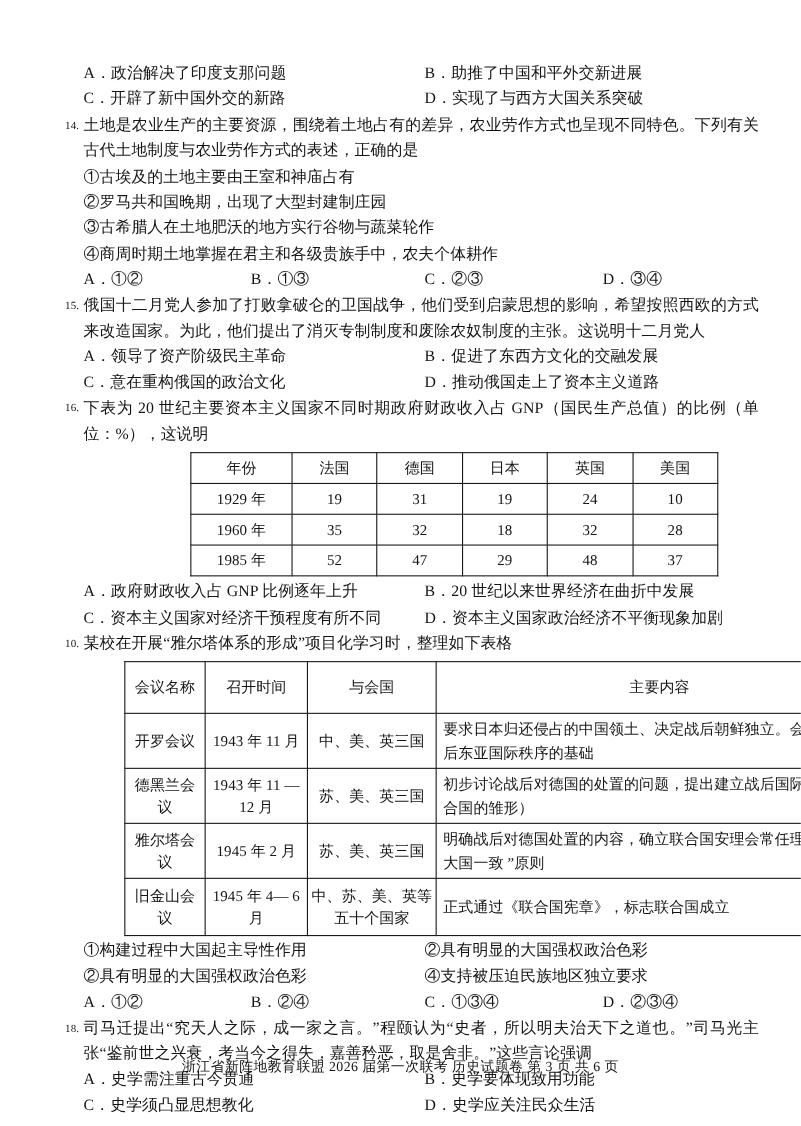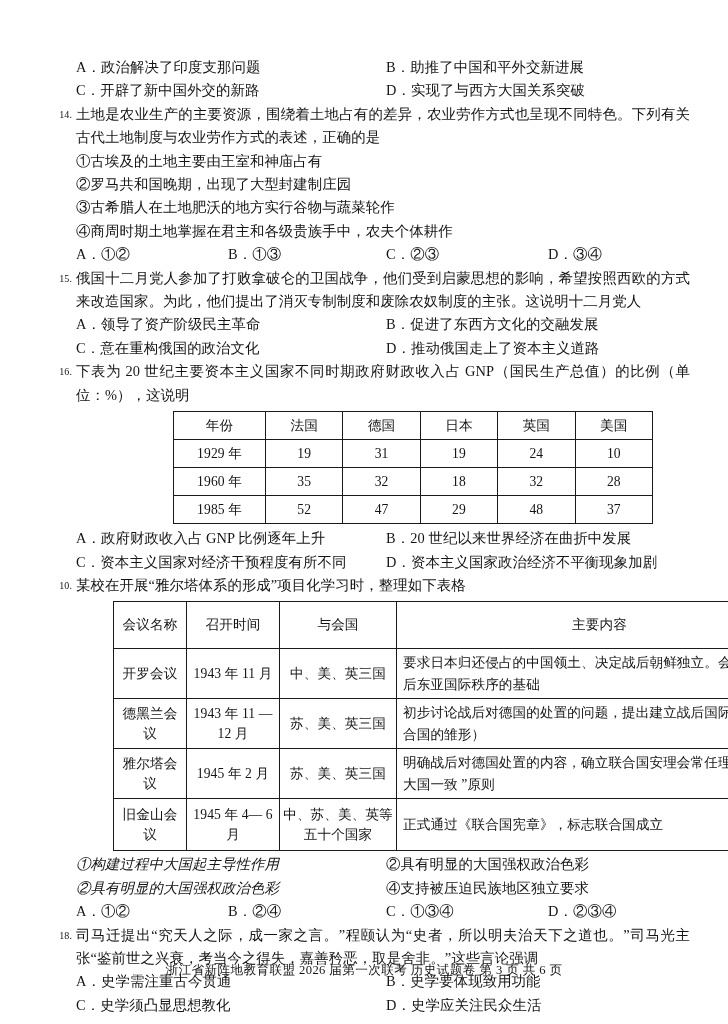--- a/index.html
+++ b/index.html
@@ -68,21 +68,21 @@
   .opts4 { display: block; line-height: 23.4px; }
   .opts4 .c { display: inline-block; vertical-align: top; }
   .opts4 .c1 { width: 152px; }
   .opts4 .c2 { width: 158px; }
   .opts4 .c3 { width: 162px; }
   .opts4 .c4 { width: 120px; }
 
   
   .pairs { display: block; line-height: 23.4px; }
   .pairs .p { display: inline-block; vertical-align: top; }
-  .pairs .p.l { width: 310px; font-style: italic; }
+  .pairs .p.l { width: 310px; }
   .pairs .p.r { width: 300px; }
 
   
   table.grid {
     border-collapse: collapse;
     font-size: 13.6px;
     line-height: 21px;
     table-layout: fixed;
   }
   table.grid td, table.grid th {

